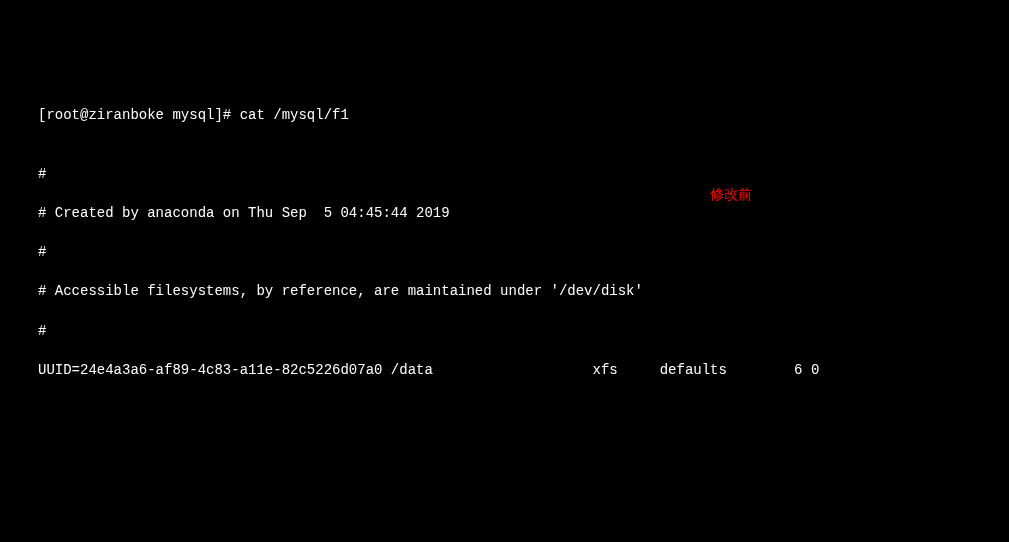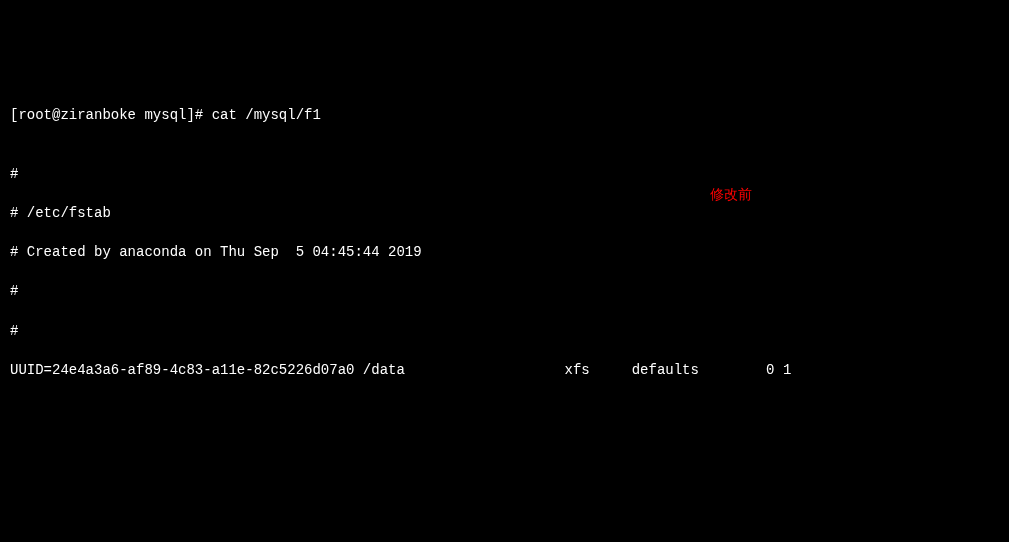--- a/index.html
+++ b/index.html
@@ -10,37 +10,37 @@
       font-size: 14px;
       line-height: 1.4;
       padding: 8px 10px;
       width: 1009px;
       height: 542px;
       overflow: hidden;
       white-space: pre;
     }
     .prompt { color: #fff; }
     .annotation { color: #ff0000; position: absolute; }
-    .line { display: block; }
+    .line { display: block; margin-left: 28px; }
     .term-container { position: relative; }
   </style>
 </head>
 <body>
 
 
 
 <div class="term-container">
 <span class="line prompt">[root@ziranboke mysql]# cat /mysql/f1</span>
 <span class="line"></span>
 <span class="line">#</span>
-<span class="line"># /etc/fstab</span>
 <span class="line"># Created by anaconda on Thu Sep  5 04:45:44 2019</span>
 <span class="line">#</span>
+<span class="line"># Accessible filesystems, by reference, are maintained under '/dev/disk'</span>
 <span class="line">#</span>
-<span class="line">UUID=24e4a3a6-af89-4c83-a11e-82c5226d07a0 /data                   xfs     defaults        0 1</span>
+<span class="line">UUID=24e4a3a6-af89-4c83-a11e-82c5226d07a0 /data                   xfs     defaults        6 0</span>
 
 
 <span class="line"></span>
 
 
 
 
 
 
 

